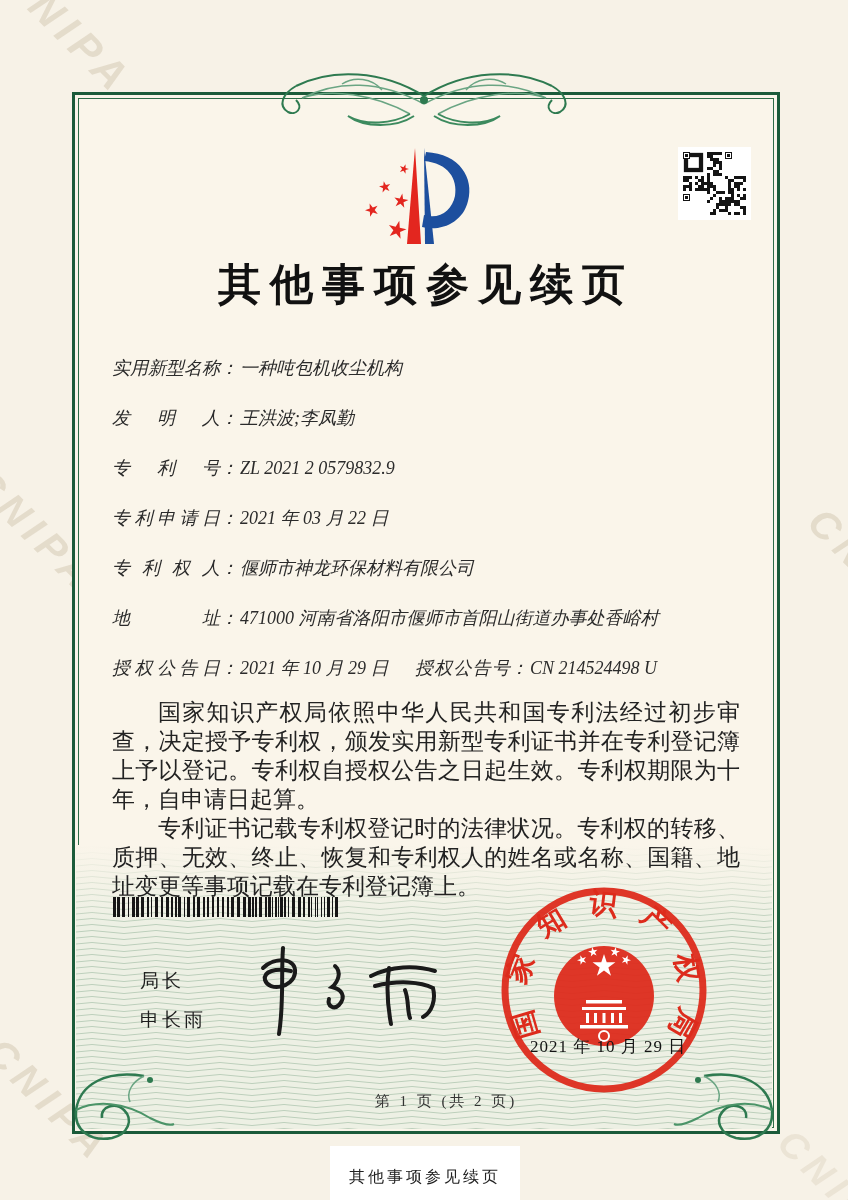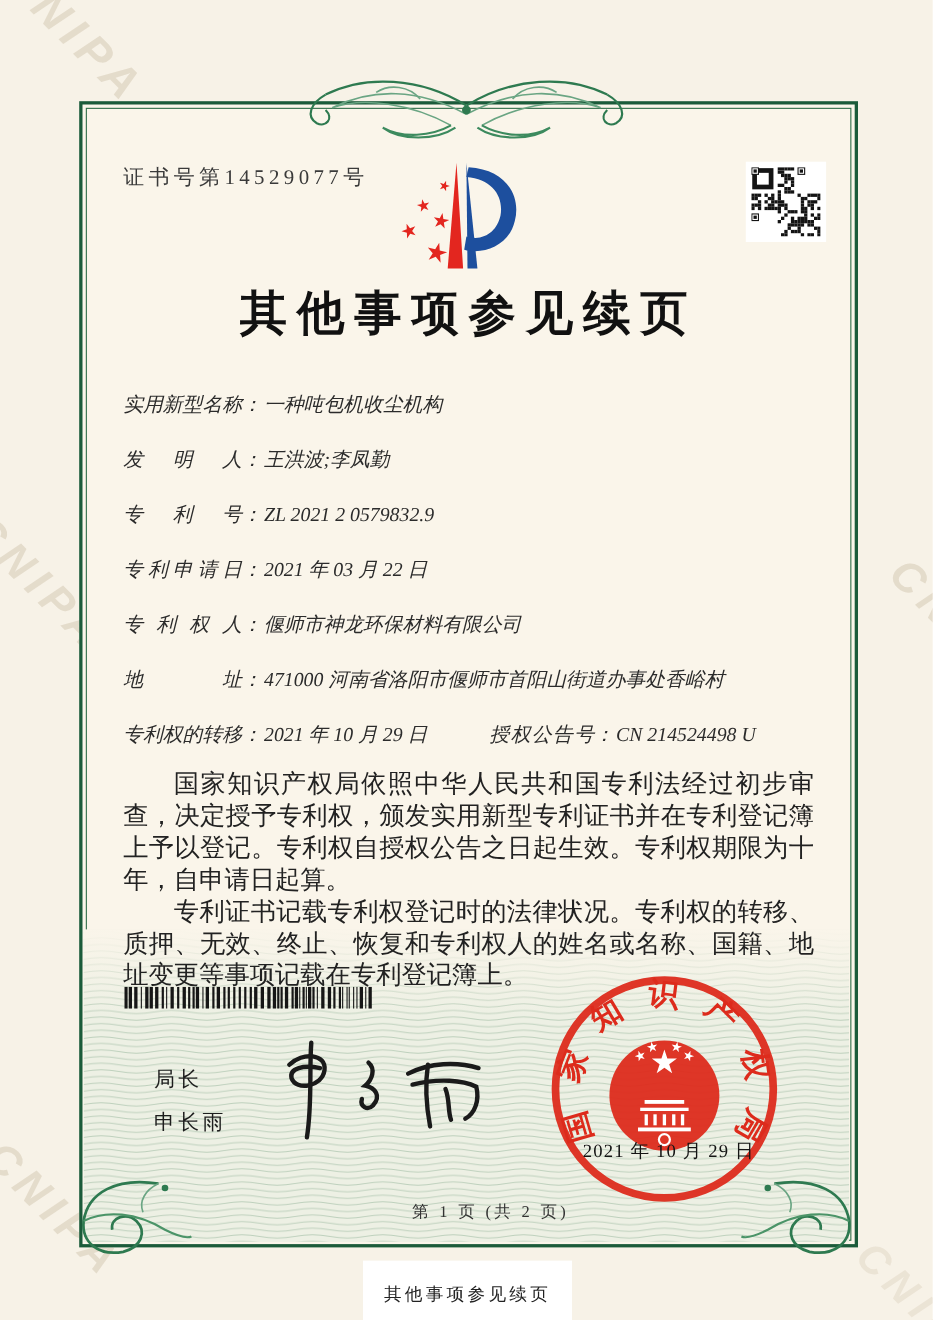--- a/index.html
+++ b/index.html
@@ -12,21 +12,21 @@
       font-weight:bold;font-style:italic;color:rgba(186,168,138,0.30);
       transform:rotate(45deg);letter-spacing:7px;pointer-events:none;}
   .certno{position:absolute;left:112px;top:148px;font-size:19px;letter-spacing:4px;color:#3a3a3a;}
   .title{position:absolute;left:76px;top:256px;width:700px;text-align:center;
          font-size:43px;font-weight:700;letter-spacing:9px;color:#111;}
   .qr{position:absolute;left:678px;top:147px;background:#fff;padding:5px;}
   .fields{position:absolute;left:112px;top:356px;width:640px;font-size:18px;font-style:italic;}
   .frow{height:24px;margin-bottom:26px;white-space:nowrap;}
   .flabel{display:inline-block;width:108px;text-align:justify;text-align-last:justify;vertical-align:top;}
   .fvalue{margin-left:2px;}
-  .grant2{margin-left:52px;}
+  .grant2{margin-left:22px;}
   .paras{position:absolute;left:112px;top:698px;width:628px;font-size:23px;
          line-height:29px;text-align:justify;color:#222;}
   .paras p{margin:0;text-indent:2em;}
   .waveband{position:absolute;left:76px;top:845px;width:696px;height:284px;}
   .wavefade{position:absolute;left:76px;top:845px;width:696px;height:80px;
          background:linear-gradient(#faf5ea,rgba(250,245,234,0));}
   .barcode{position:absolute;left:113px;top:897px;}
   .chief{position:absolute;left:140px;top:968px;font-size:19px;letter-spacing:3px;color:#1d1d1d;}
   .chief div{margin-bottom:13px;}
   .sig{position:absolute;left:243px;top:938px;}
@@ -98,21 +98,20 @@
   </svg>
   <svg class="orn" style="left:672px;top:1068px;" width="110" height="78" viewBox="0 0 110 78">
     <g transform="translate(110,0) scale(-1,1)" stroke="#2e7a50" fill="none" stroke-width="2.5">
       <path d="M78,8 C40,2 14,16 10,42 C8,62 24,74 46,70 C62,66 68,52 58,42 C50,34 34,38 36,50"></path>
       <path d="M10,42 C30,32 58,34 84,50 C96,56 104,58 108,56" stroke="#4b9468" stroke-width="2"></path>
       <path d="M78,8 C66,14 60,24 64,34" stroke="#6aa583" stroke-width="1.5"></path>
       <circle cx="84" cy="12" r="3" fill="#2e7a50" stroke="none"></circle>
     </g>
   </svg>
 
-  <div class="certno">证书号第14529077号</div>
 
   <svg class="orn" style="left:360px;top:144px;" width="124" height="108" viewBox="0 0 124 108">
     <defs>
       <path id="star" d="M0,-1 L0.2245,-0.309 L0.951,-0.309 L0.363,0.118 L0.588,0.809 L0,0.382 L-0.588,0.809 L-0.363,0.118 L-0.951,-0.309 L-0.2245,-0.309 Z"></path>
     </defs>
     <polygon points="55,4 47,100 61,100" fill="#e3261f"></polygon>
     <polygon points="64,4 65,100 74,100" fill="#1d4f9e"></polygon>
     <path d="M66,8 C100,10 114,34 108,57 C103,79 80,88 62,83 L64,71 C80,76 92,66 95,52 C98,35 88,19 64,17 Z" fill="#1d4f9e"></path>
     <use href="#star" transform="translate(44,25) scale(5) rotate(18)" fill="#e3261f"></use>
     <use href="#star" transform="translate(25,43) scale(6) rotate(-12)" fill="#e3261f"></use>
@@ -279,21 +278,21 @@
     <div class="frow">
       <span class="flabel">专利申请日</span><span>：</span><span class="fvalue">2021 年 03 月 22 日</span>
     </div>
     <div class="frow">
       <span class="flabel">专利权人</span><span>：</span><span class="fvalue">偃师市神龙环保材料有限公司</span>
     </div>
     <div class="frow">
       <span class="flabel">地址</span><span>：</span><span class="fvalue">471000  河南省洛阳市偃师市首阳山街道办事处香峪村</span>
     </div>
     <div class="frow">
-      <span class="flabel">专利权的转移</span><span>：</span><span class="fvalue">2021 年 10 月 29 日</span>
+      <span class="flabel">授权公告日</span><span>：</span><span class="fvalue">2021 年 10 月 29 日</span>
       <span class="grant2 flabel" style="width:95px;">授权公告号</span><span>：</span><span class="fvalue">CN 214524498 U</span>
     </div>
   </div>
 
   <div class="paras">
     <p>国家知识产权局依照中华人民共和国专利法经过初步审查，决定授予专利权，颁发实用新型专利证书并在专利登记簿上予以登记。专利权自授权公告之日起生效。专利权期限为十年，自申请日起算。</p>
     <p>专利证书记载专利权登记时的法律状况。专利权的转移、质押、无效、终止、恢复和专利权人的姓名或名称、国籍、地址变更等事项记载在专利登记簿上。</p>
   </div>
 
   <svg class="barcode" width="228" height="20" viewBox="0 0 228 20" fill="#161616">

